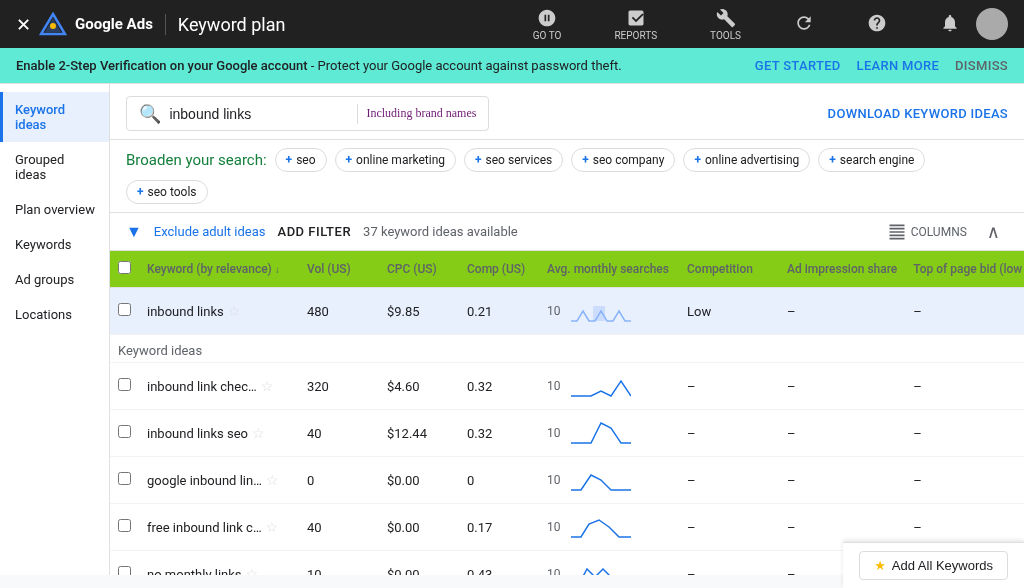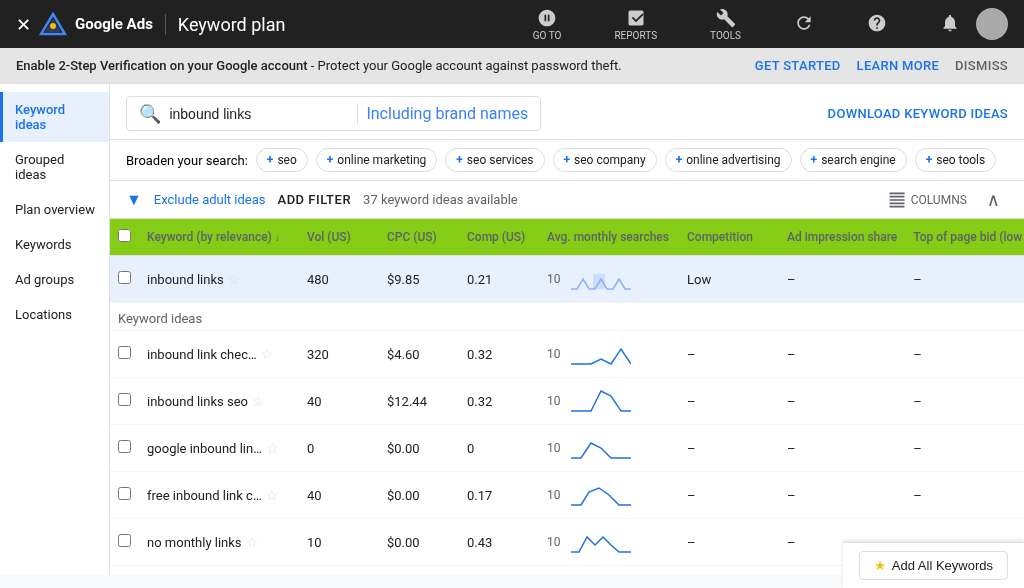--- a/index.html
+++ b/index.html
@@ -19,21 +19,21 @@
     .top-nav-logo { display: flex; align-items: center; gap: 8px; }
     .top-nav-title { font-size: 18px; font-weight: 400; color: #fff; padding-left: 12px; border-left: 1px solid #555; margin-left: 4px; }
     .top-nav-spacer { flex: 1; }
     .top-nav-icons { display: flex; align-items: center; gap: 8px; }
     .nav-icon-btn { display: flex; flex-direction: column; align-items: center; color: #ccc; font-size: 10px; cursor: pointer; padding: 4px 8px; margin-left: 29px; }
     .nav-icon-btn svg { width: 20px; height: 20px; fill: #ccc; margin-bottom: 2px; }
     .avatar-circle { width: 32px; height: 32px; border-radius: 50%; background: #aaa; }
 
     
     .banner {
-      background: #e5e5e5;
+      background: #5eead4;
       border-bottom: 1px solid #e0e0e0;
       padding: 10px 16px;
       display: flex;
       align-items: center;
       justify-content: space-between;
       font-size: 13px;
     }
     .banner-text strong { font-weight: 500; }
     .banner-actions { display: flex; gap: 16px; }
     .banner-link { color: #1a73e8; font-weight: 500; font-size: 13px; cursor: pointer; text-decoration: none; letter-spacing: 0.3px; }
@@ -92,40 +92,40 @@
       min-width: 320px;
     }
     .search-box input {
       border: none;
       outline: none;
       font-size: 14px;
       color: #202124;
       width: 200px;
     }
     .search-divider { width: 1px; height: 20px; background: #dadce0; }
-    .including-brand { font-size: 16px; color: #3b82f6; cursor: pointer; }
+    .including-brand { font-size: 12px; color: #701a75; cursor: pointer; font-family: Liberation Serif, serif; }
     .download-link {
       margin-left: auto;
       color: #1a73e8;
       font-weight: 500;
       font-size: 13px;
       cursor: pointer;
       letter-spacing: 0.3px;
     }
 
     
     .broaden-row {
       display: flex;
       align-items: center;
       padding: 8px 16px;
       gap: 8px;
       flex-wrap: wrap;
       border-bottom: 1px solid #e0e0e0;
     }
-    .broaden-label { font-size: 13px; color: #000000; }
+    .broaden-label { font-size: 15px; color: #15803d; }
     .tag-chip {
       display: flex;
       align-items: center;
       gap: 4px;
       border: 1px solid #dadce0;
       border-radius: 16px;
       padding: 4px 10px;
       font-size: 12px;
       color: #202124;
       cursor: pointer;

